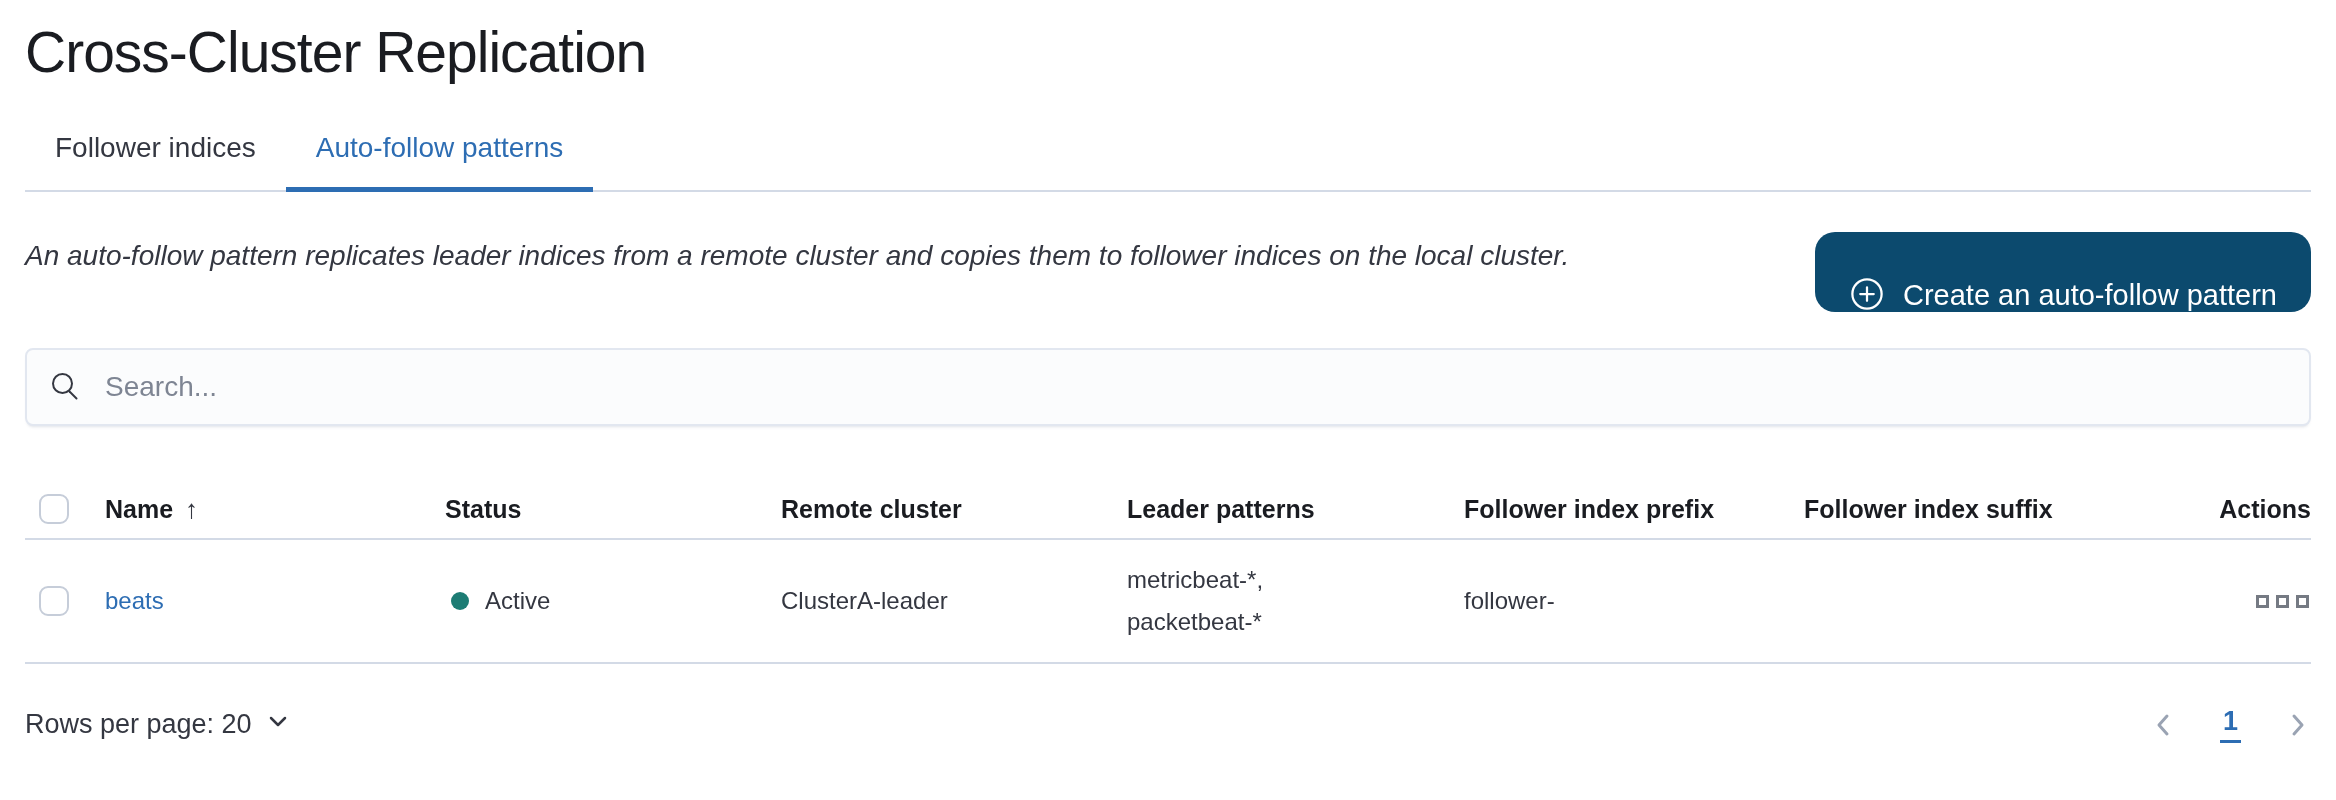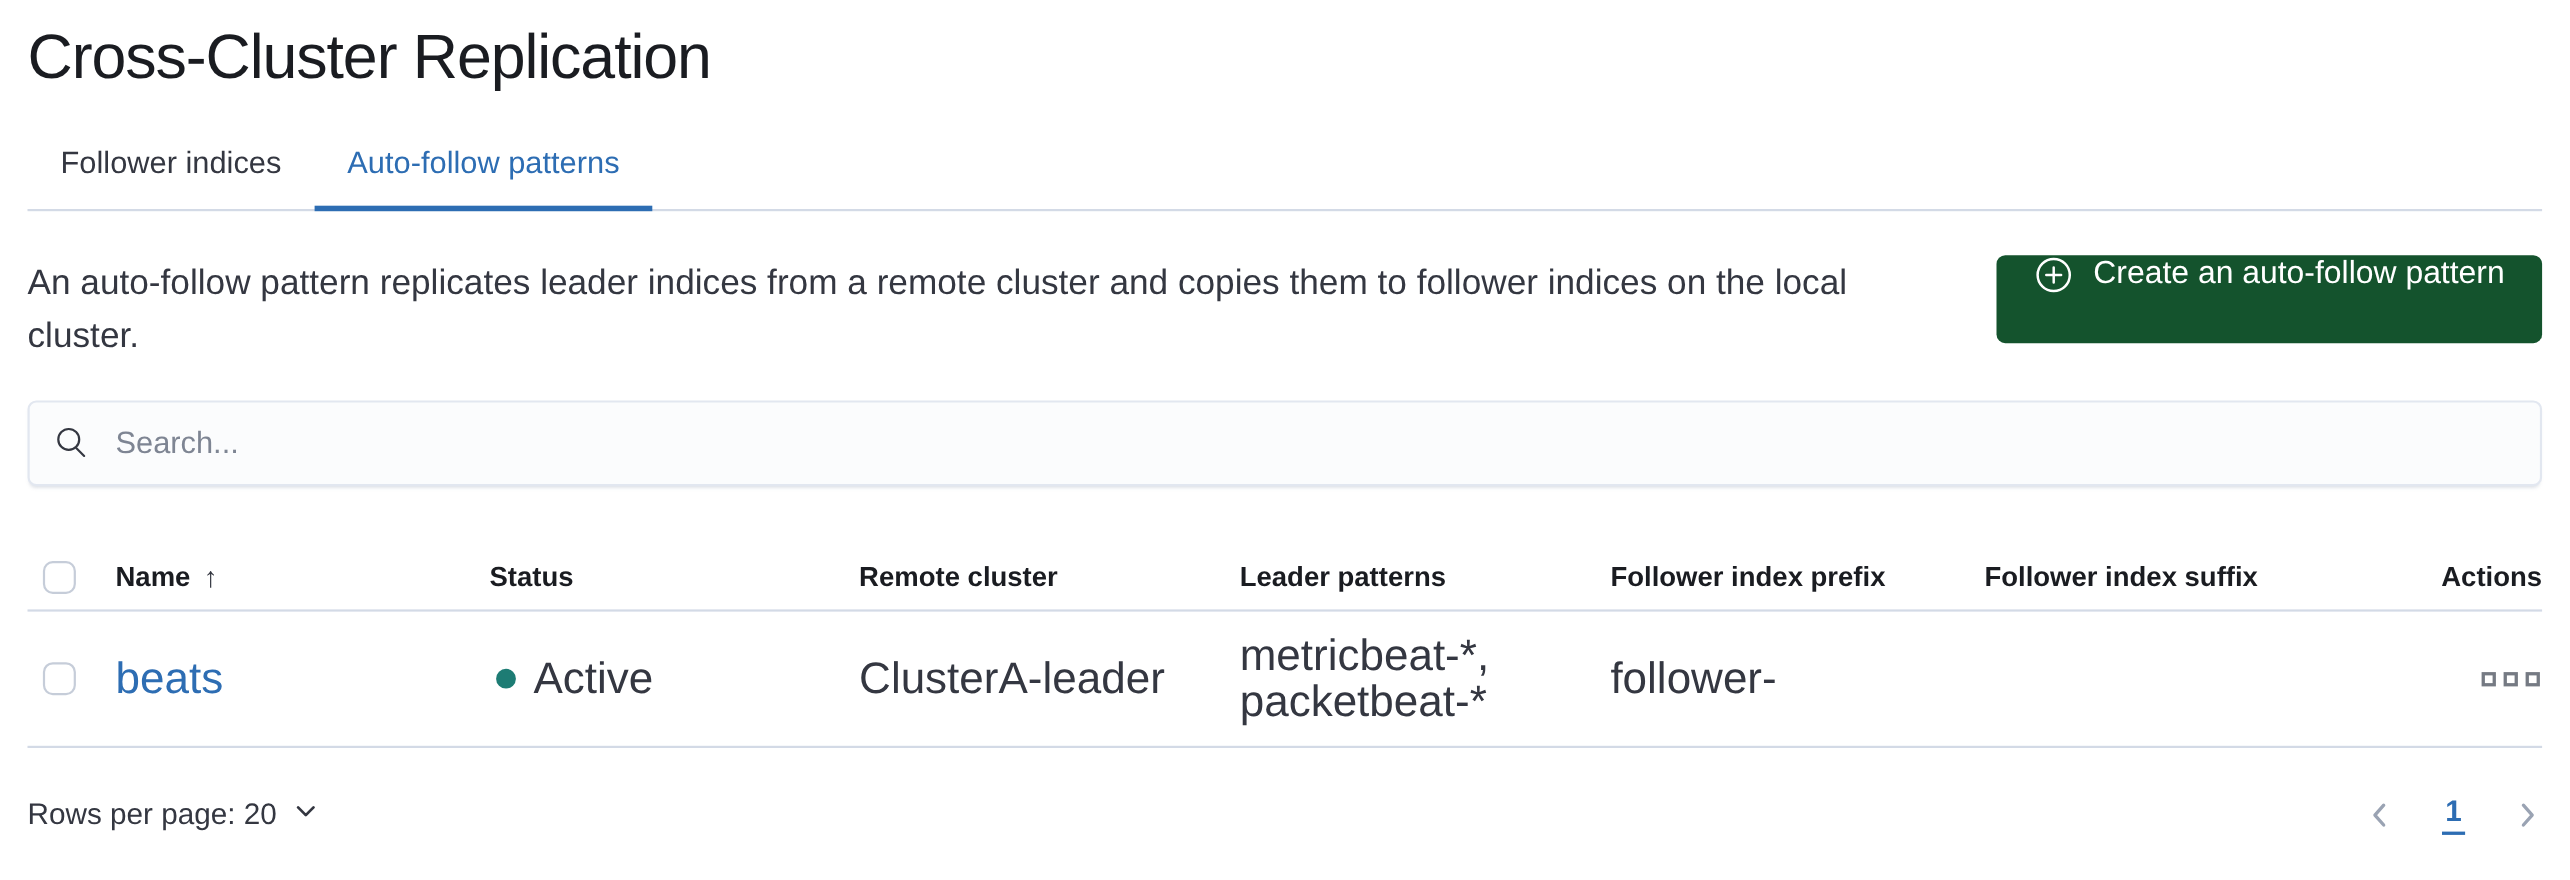--- a/index.html
+++ b/index.html
@@ -43,37 +43,38 @@
 
   
   .header-row {
     margin-top: 40px;
     display: flex;
     justify-content: space-between;
     align-items: flex-start;
     gap: 70px;
   }
   .description {
-    font-size: 32px;
+    font-size: 28px;
     line-height: 48px;
     max-width: 1660px;
     color: #343741;
+    font-style: italic;
   }
   .create-btn {
     flex: none;
     height: 80px;
     display: inline-flex;
-    align-items: flex-start;
+    align-items: flex-end;
     gap: 18px;
-    background: #14532d;
+    background: #0c4a6e;
     color: #ffffff;
     font-size: 29px;
     padding: 0 34px;
     border: none;
-    border-radius: 8px;
+    border-radius: 20px;
     font-family: "Liberation Sans", sans-serif;
     cursor: pointer;
   }
 
   
   .search-bar {
     margin-top: 36px;
     height: 78px;
     display: flex;
     align-items: center;
@@ -104,21 +105,21 @@
     border-bottom: 2px solid #d3dae6;
     font-size: 25px;
     font-weight: 700;
     color: #1a1c21;
   }
   .trow {
     display: flex;
     align-items: center;
     min-height: 124px;
     border-bottom: 2px solid #d3dae6;
-    font-size: 40px;
+    font-size: 24px;
   }
   .col-check   { width: 56px;  display: flex; justify-content: flex-start; padding-left: 14px; }
   .col-name    { width: 340px; padding-left: 24px; display: flex; align-items: center; gap: 12px; }
   .col-status  { width: 336px; padding-left: 24px; display: flex; align-items: center; gap: 16px; }
   .col-remote  { width: 346px; padding-left: 24px; }
   .col-leader  { width: 337px; padding-left: 24px; line-height: 42px; }
   .col-prefix  { width: 340px; padding-left: 24px; }
   .col-suffix  { width: 340px; padding-left: 24px; }
   .col-actions { flex: 1; display: flex; justify-content: flex-end; align-items: flex-start; }
 

